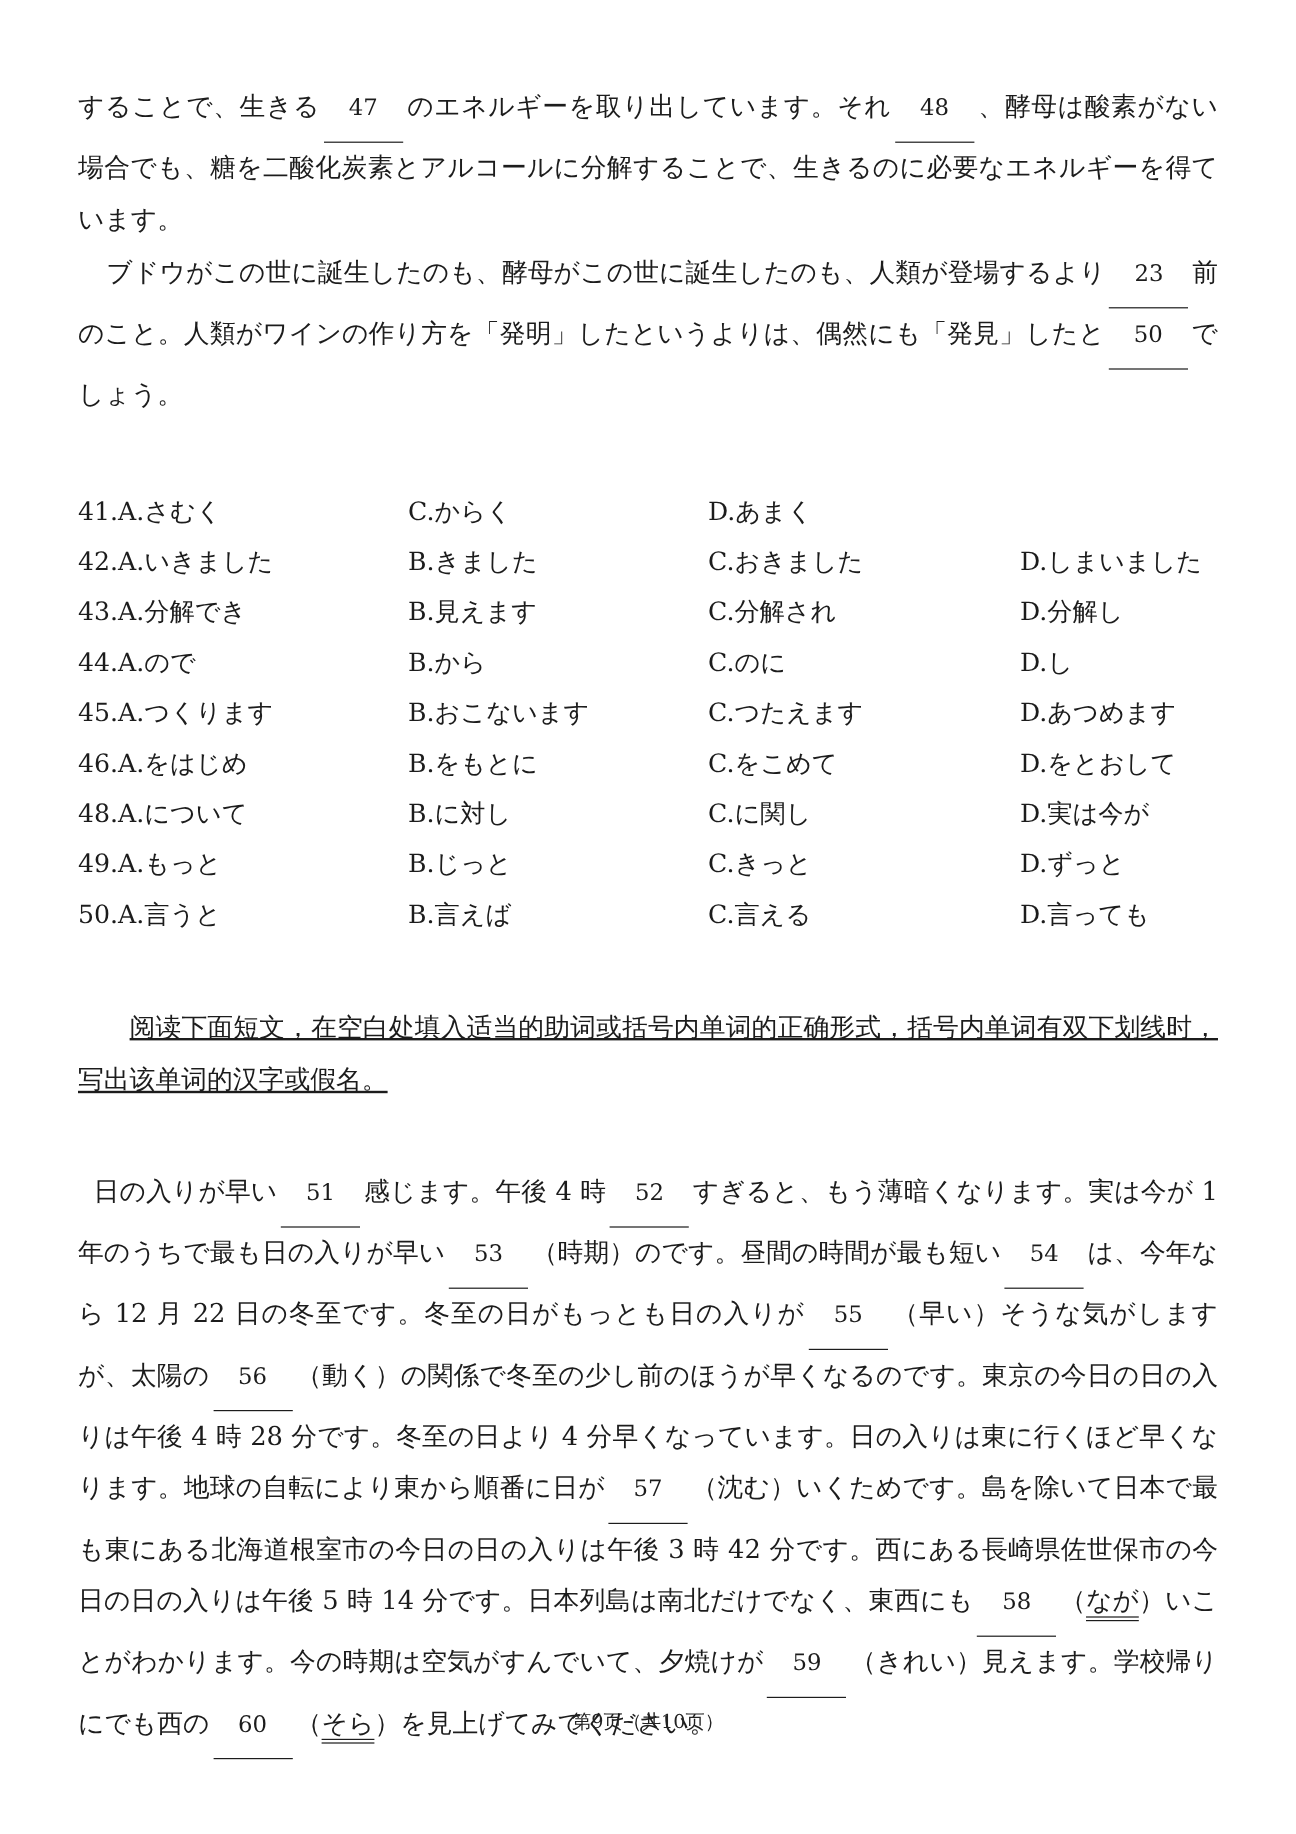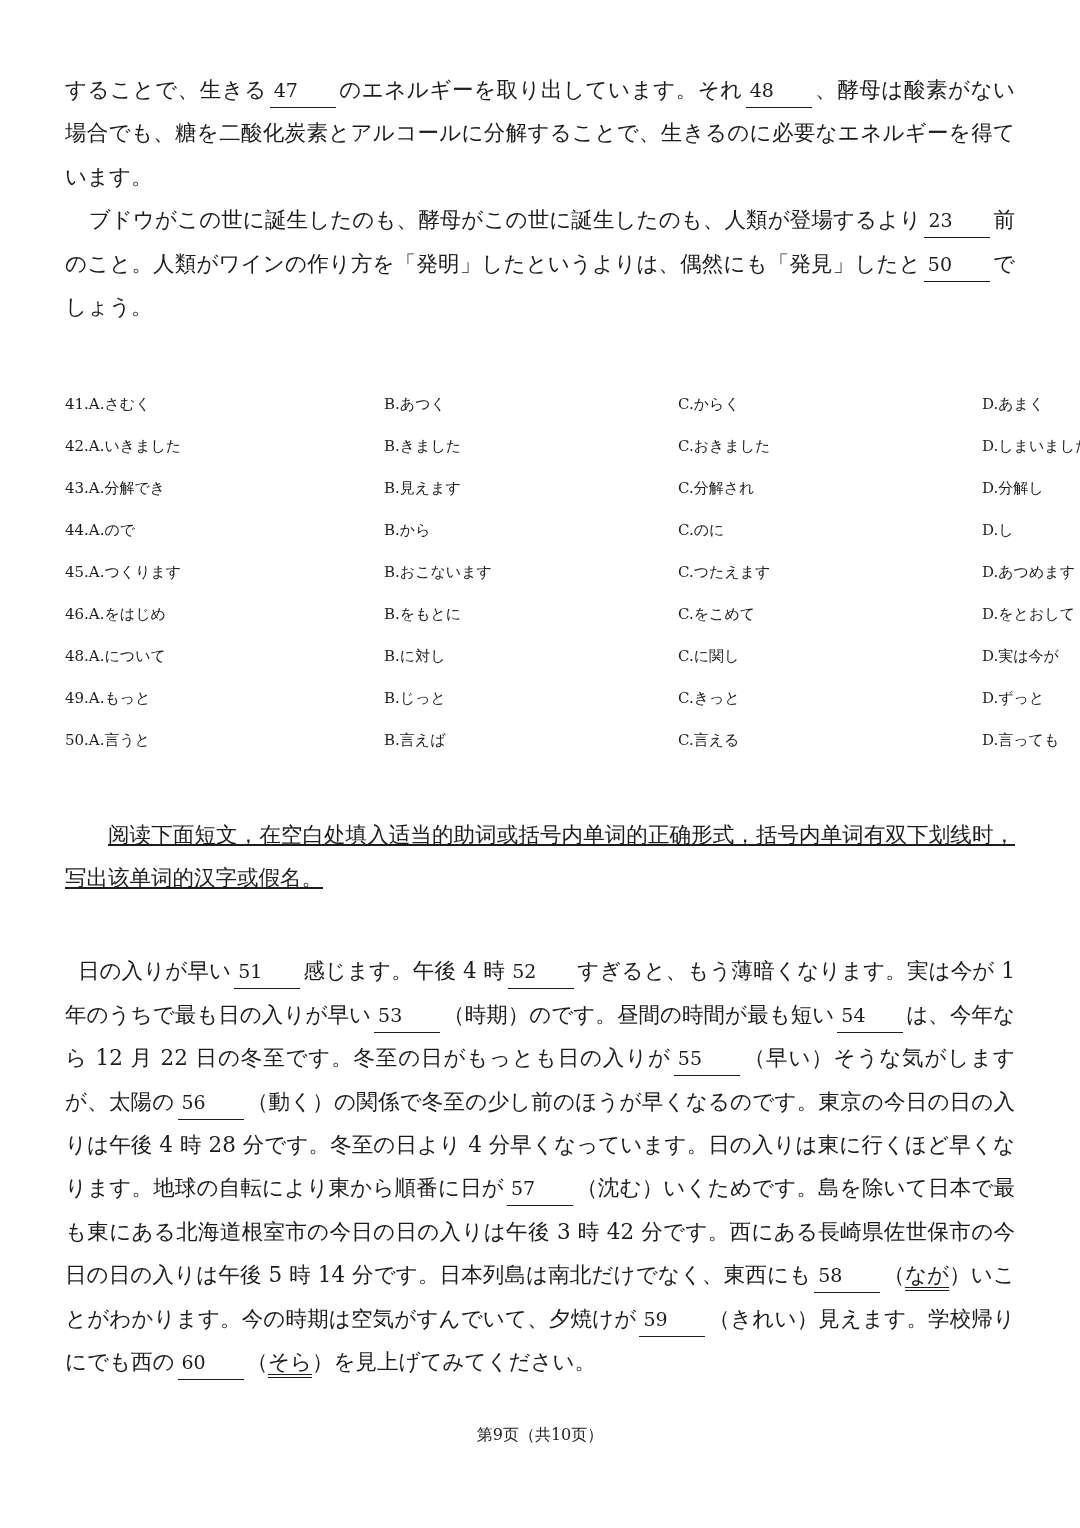--- a/index.html
+++ b/index.html
@@ -22,40 +22,40 @@
     line-height: 2.02;
     text-align: justify;
     word-break: break-all;
   }
   .indent-1 { text-indent: 1.1em; }
   .indent-half { text-indent: 0.6em; }
   .indent-2 { text-indent: 2em; text-decoration: underline; }
   .blank {
     display: inline-block;
     min-width: 66px;
+    text-align: center;
     border-bottom: 1.6px solid #1c1c1c;
     font-size: 19px;
     line-height: 1.05;
-    padding: 0 4px 6px 4px;
+    padding: 0 4px 17px 4px;
     margin: 0 3px;
     text-indent: 0;
   }
   .dbl {
     border-bottom: 4px double #1c1c1c;
     padding-bottom: 0px;
   }
   .options {
     margin-top: 54px;
   }
   .opt-row {
     display: grid;
     grid-template-columns: 275px 250px 260px 1fr;
-    font-size: 15px;
+    font-size: 21px;
     line-height: 42px;
-    gap: 44px;
   }
   .opt-cell {
     white-space: nowrap;
     overflow: visible;
   }
   .section-block { margin-top: 52px; }
   .passage-block { margin-top: 50px; }
   .footer {
     position: absolute;
     left: 0;
@@ -72,21 +72,20 @@
 <div class="page">
 
   <div>
     <p class="para"><span>することで、生きる</span><span class="blank">47</span><span>のエネルギーを取り出しています。それ</span><span class="blank">48</span><span>、酵母は酸素がない場合でも、糖を二酸化炭素とアルコールに分解することで、生きるのに必要なエネルギーを得ています。</span></p>
     <p class="para indent-1"><span>ブドウがこの世に誕生したのも、酵母がこの世に誕生したのも、人類が登場するより</span><span class="blank">23</span><span>前のこと。人類がワインの作り方を「発明」したというよりは、偶然にも「発見」したと</span><span class="blank">50</span><span>でしょう。</span></p>
   </div>
 
   <div class="options">
     <div class="opt-row">
       <span class="opt-cell">41.A.さむく</span>
-      <span class="opt-cell">B.あつく</span>
       <span class="opt-cell">C.からく</span>
       <span class="opt-cell">D.あまく</span>
     </div>
     <div class="opt-row">
       <span class="opt-cell">42.A.いきました</span>
       <span class="opt-cell">B.きました</span>
       <span class="opt-cell">C.おきました</span>
       <span class="opt-cell">D.しまいました</span>
     </div>
     <div class="opt-row">

